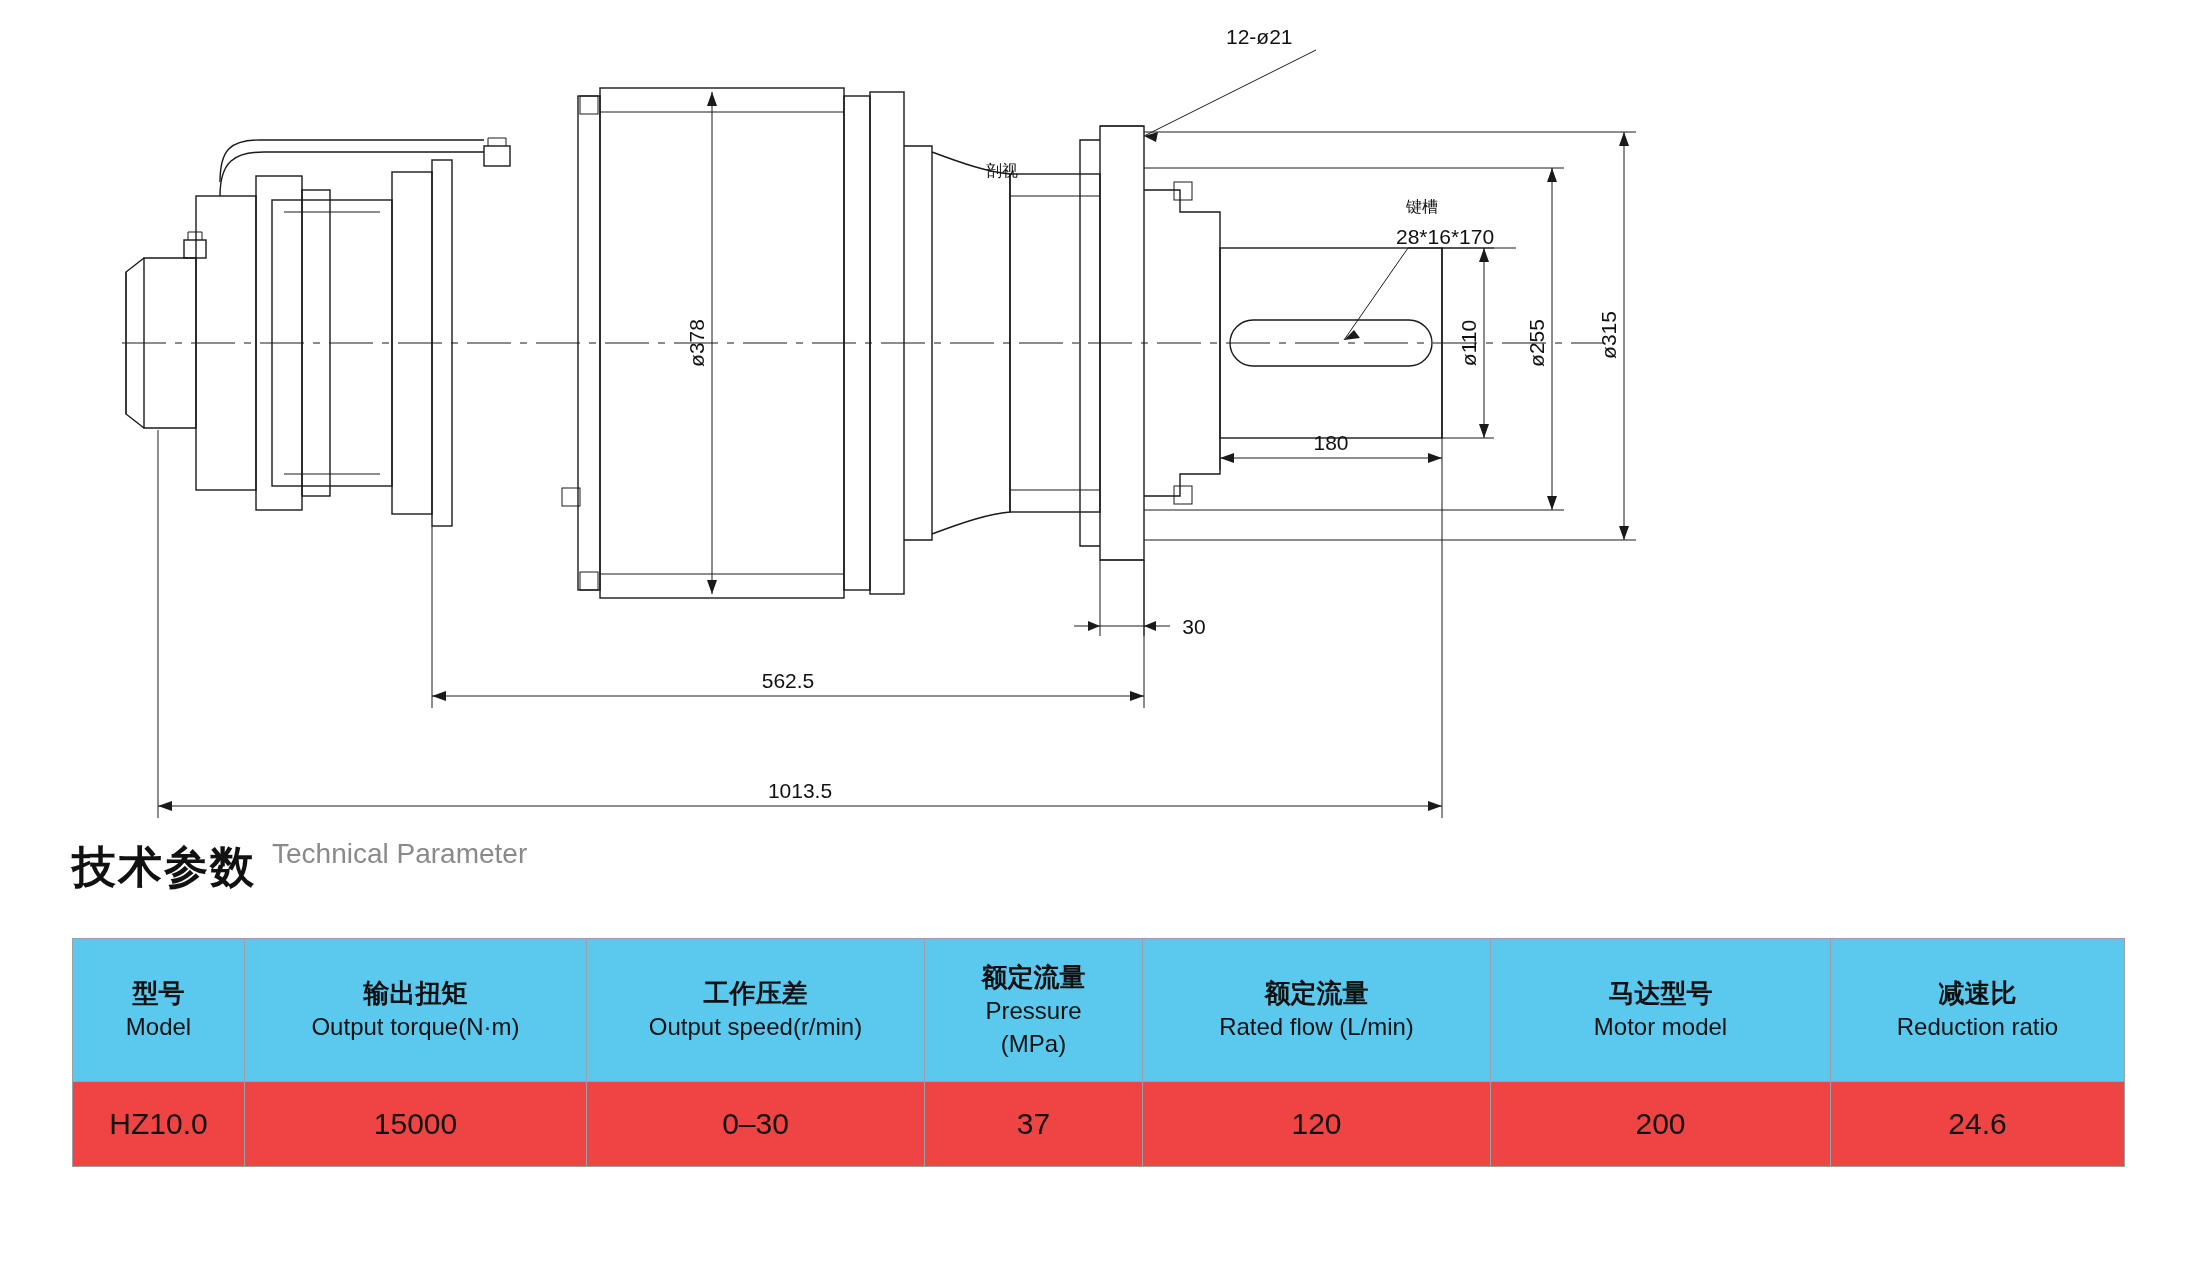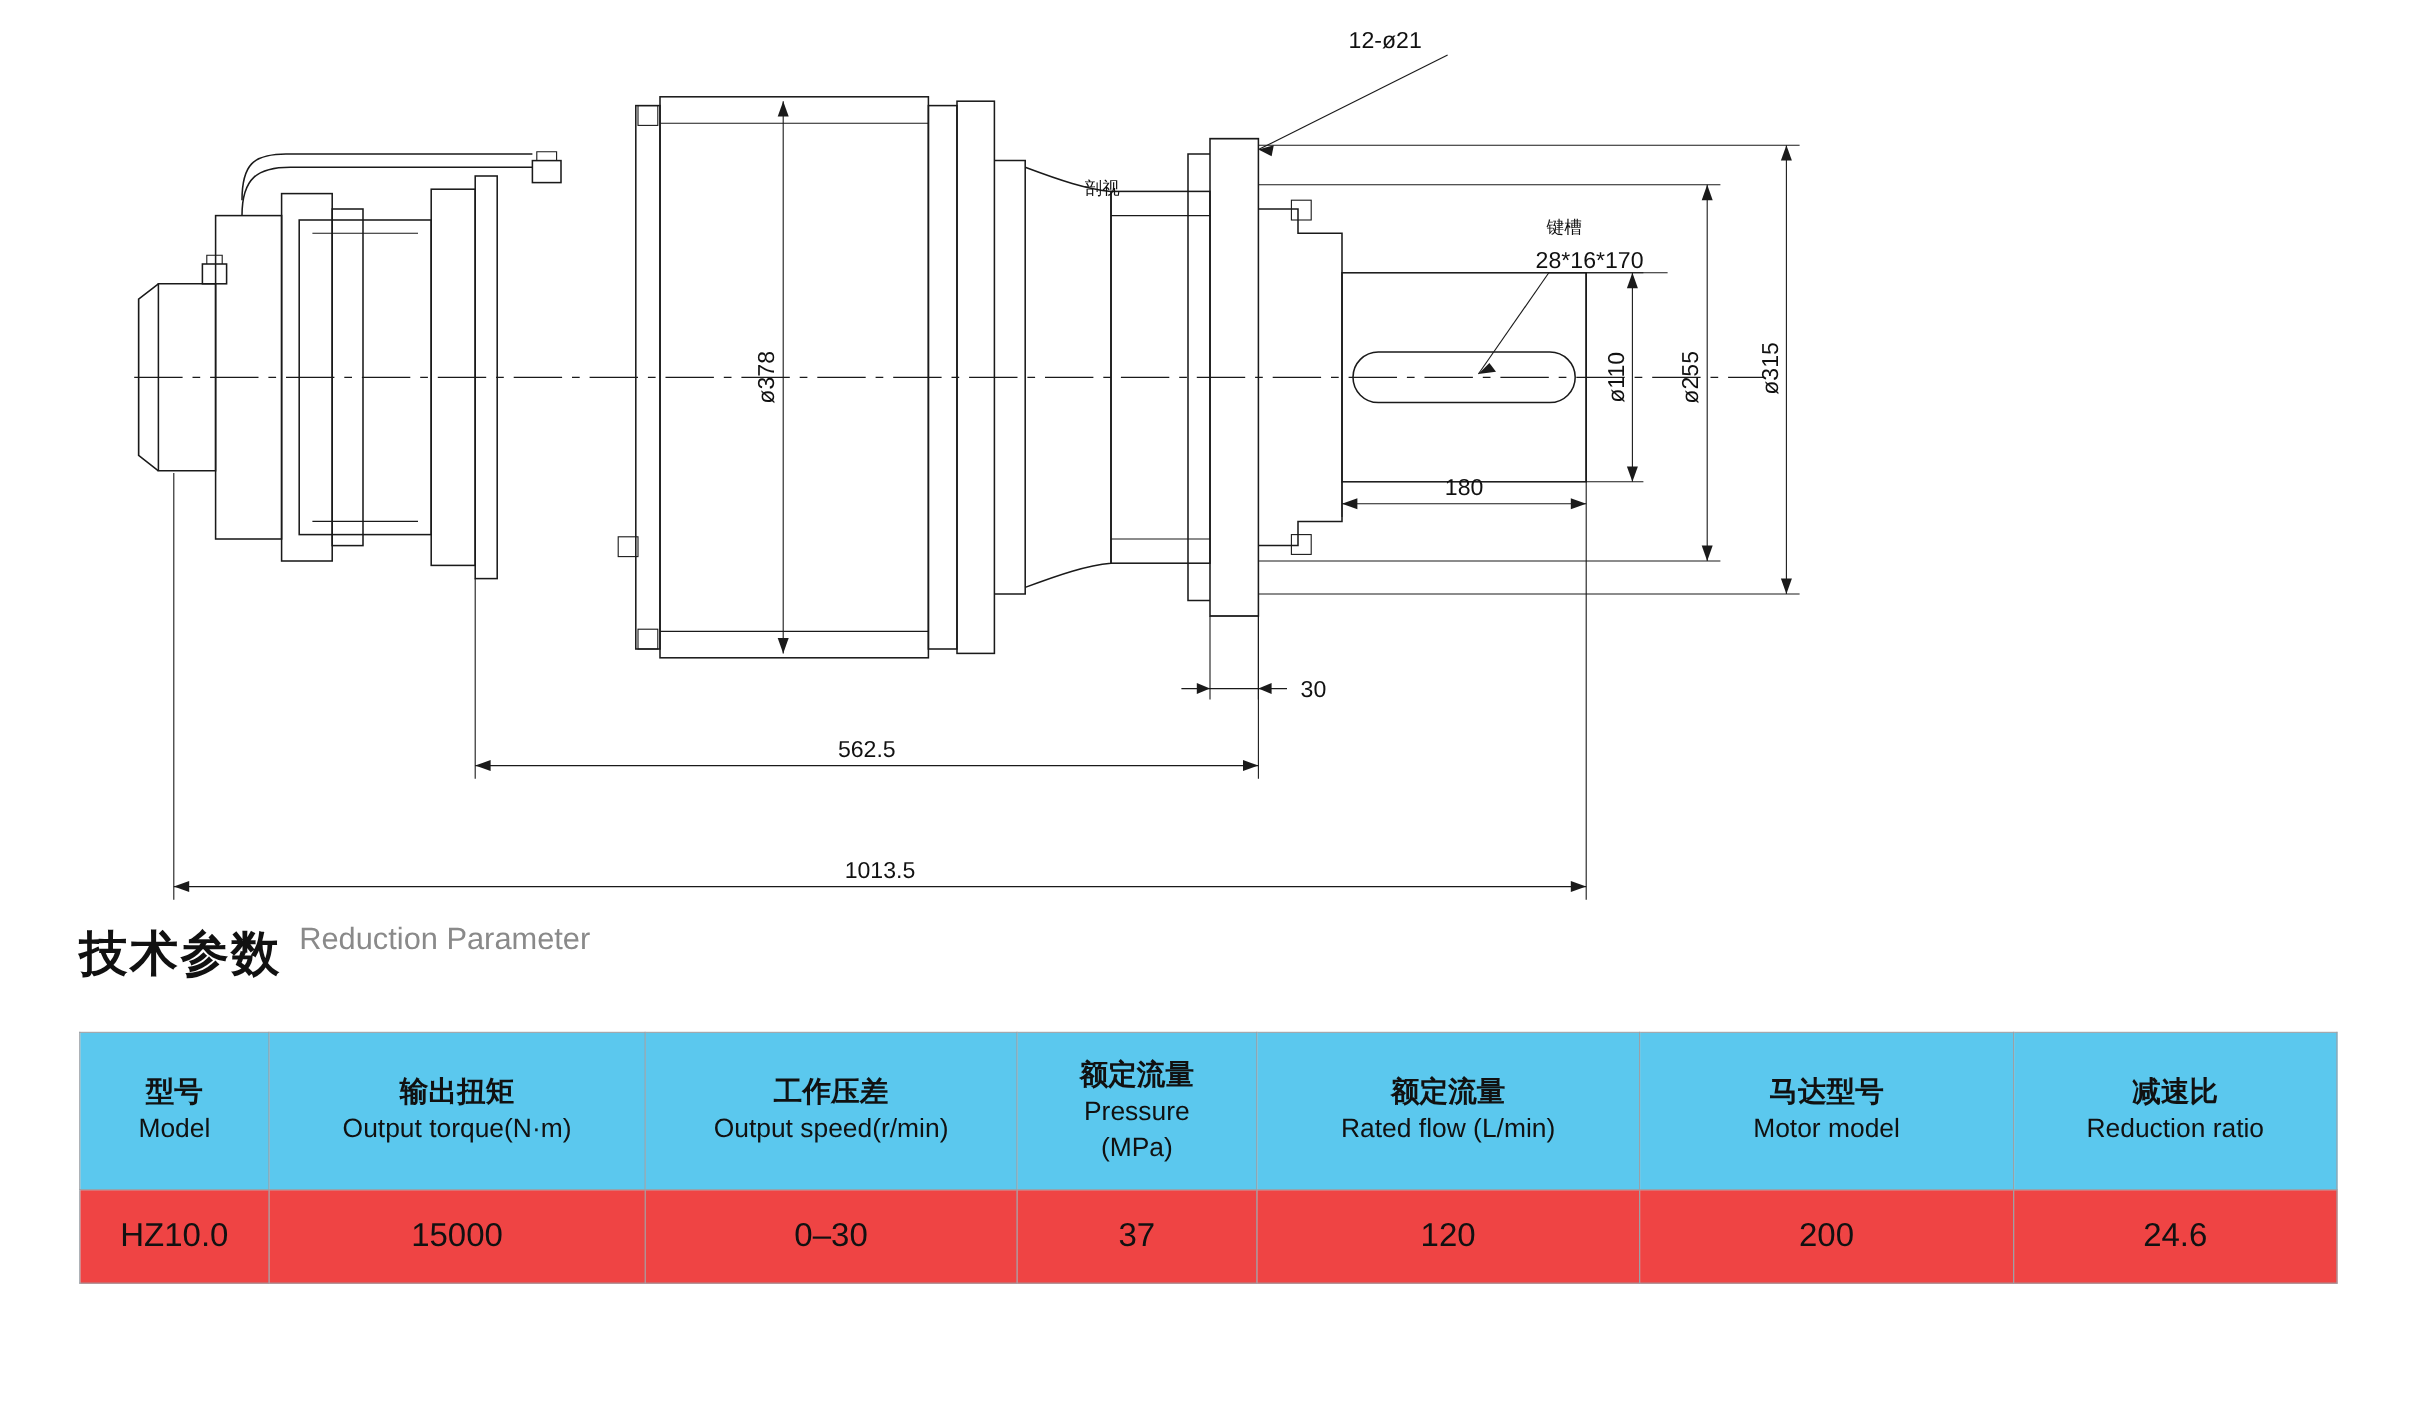--- a/index.html
+++ b/index.html
@@ -282,21 +282,21 @@
         <text class="dim-txt" x="756" y="798" text-anchor="middle">1013.5</text>
       </g>
 
       <text class="cn-txt" x="958" y="176" text-anchor="middle">剖视</text>
 
     </svg>
   </div>
 
   <div id="tech-heading">
     <span class="cn">技术参数</span>
-    <span class="en">Reduction Parameter</span>
+    <span class="en">Technical Parameter</span>
   </div>
 
   <table id="param-table">
     <colgroup>
       <col class="col-0">
         <col class="col-1">
         <col class="col-2">
         <col class="col-3">
       <col class="col-4">
         <col class="col-5">

